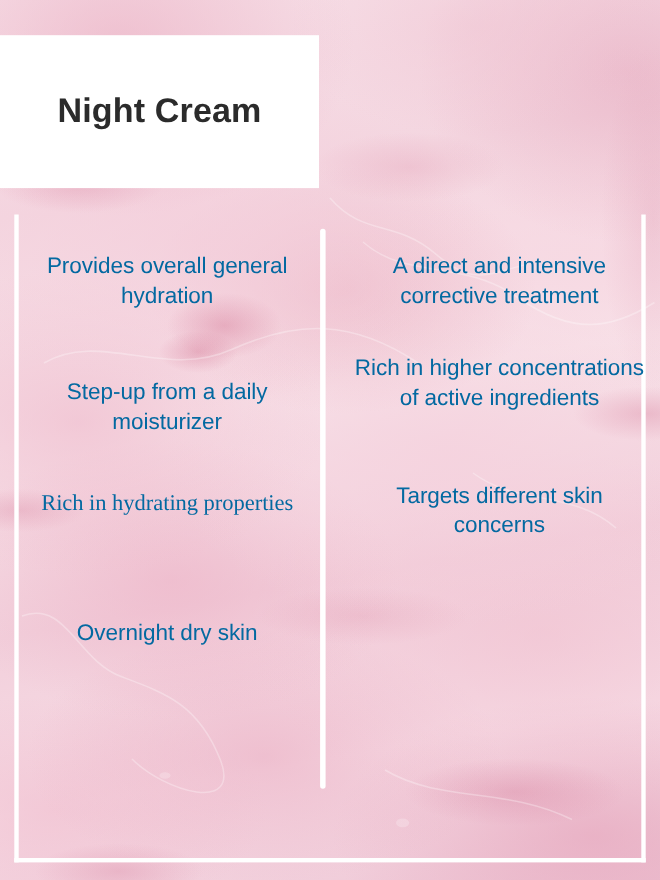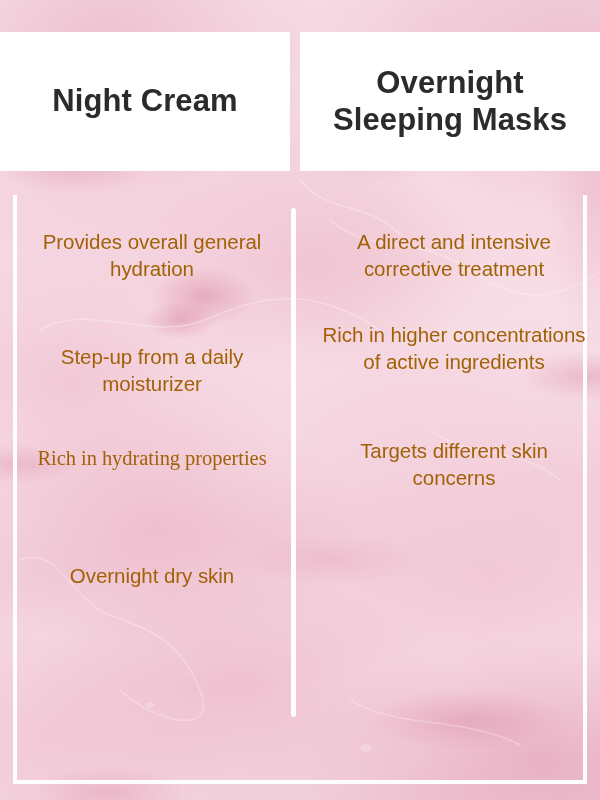--- a/index.html
+++ b/index.html
@@ -117,21 +117,21 @@
   .column {
     width: 300px;
     display: flex;
     flex-direction: column;
     align-items: center;
   }
   .col-left  { padding-left: 6px;  }
   .col-right { padding-left: 10px; }
 
   .feature {
-    color: #a16207;
+    color: #0369a1;
     font-size: 20.5px;
     font-weight: 400;
     line-height: 1.33;
     text-align: center;
     width: 268px;
     letter-spacing: -0.05px;
   }
 
   
   .col-left  .feature:nth-child(1) { margin-top: 32px;  }
@@ -165,23 +165,20 @@
     <g fill="#ffffff" fill-opacity="0.40">
       <ellipse cx="366" cy="748" rx="6" ry="4"></ellipse>
       <ellipse cx="150" cy="705" rx="5" ry="3"></ellipse>
     </g>
   </svg>
 
   <div class="header-box header-left">
     <div class="header-title">Night Cream</div>
   </div>
 
-  <div class="header-box header-right">
-    <div class="header-title">Overnight Sleeping Masks</div>
-  </div>
 
   <div class="frame-line frame-left"></div>
   <div class="frame-line frame-right"></div>
   <div class="frame-line frame-bottom"></div>
   <div class="divider-center"></div>
 
   <div class="columns">
 
     <div class="column col-left">
       <div class="feature">Provides overall general hydration</div>

